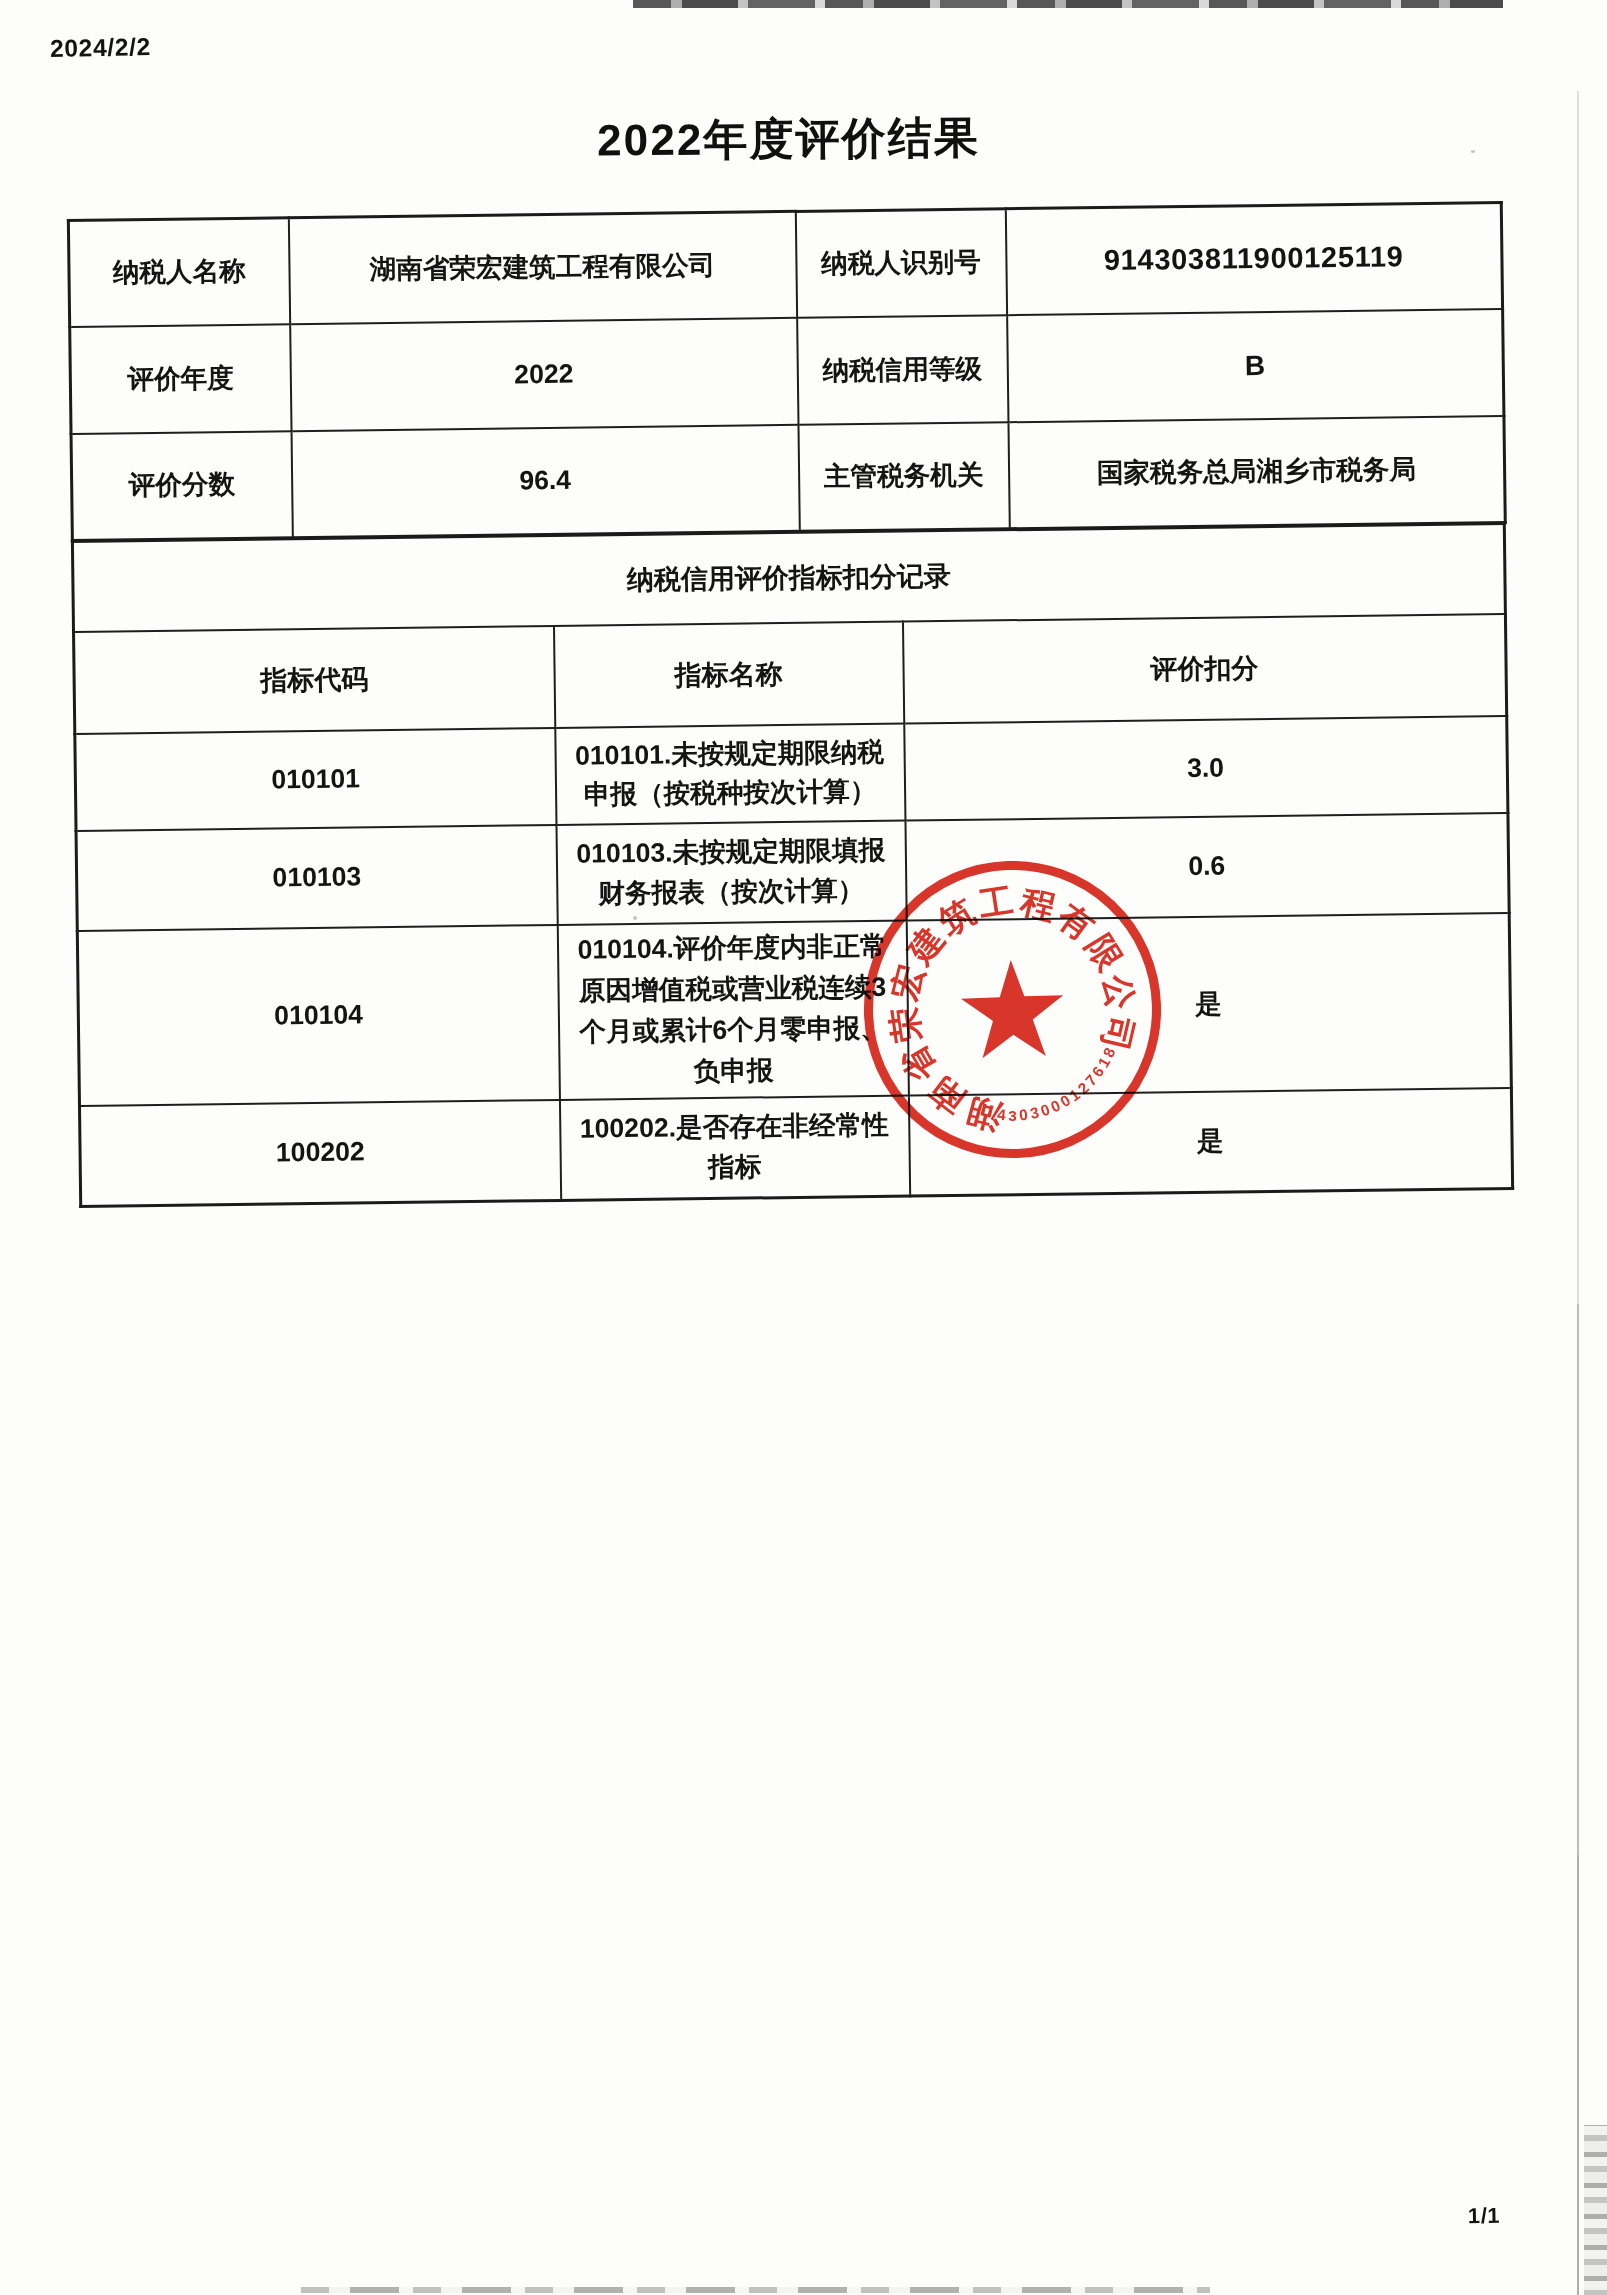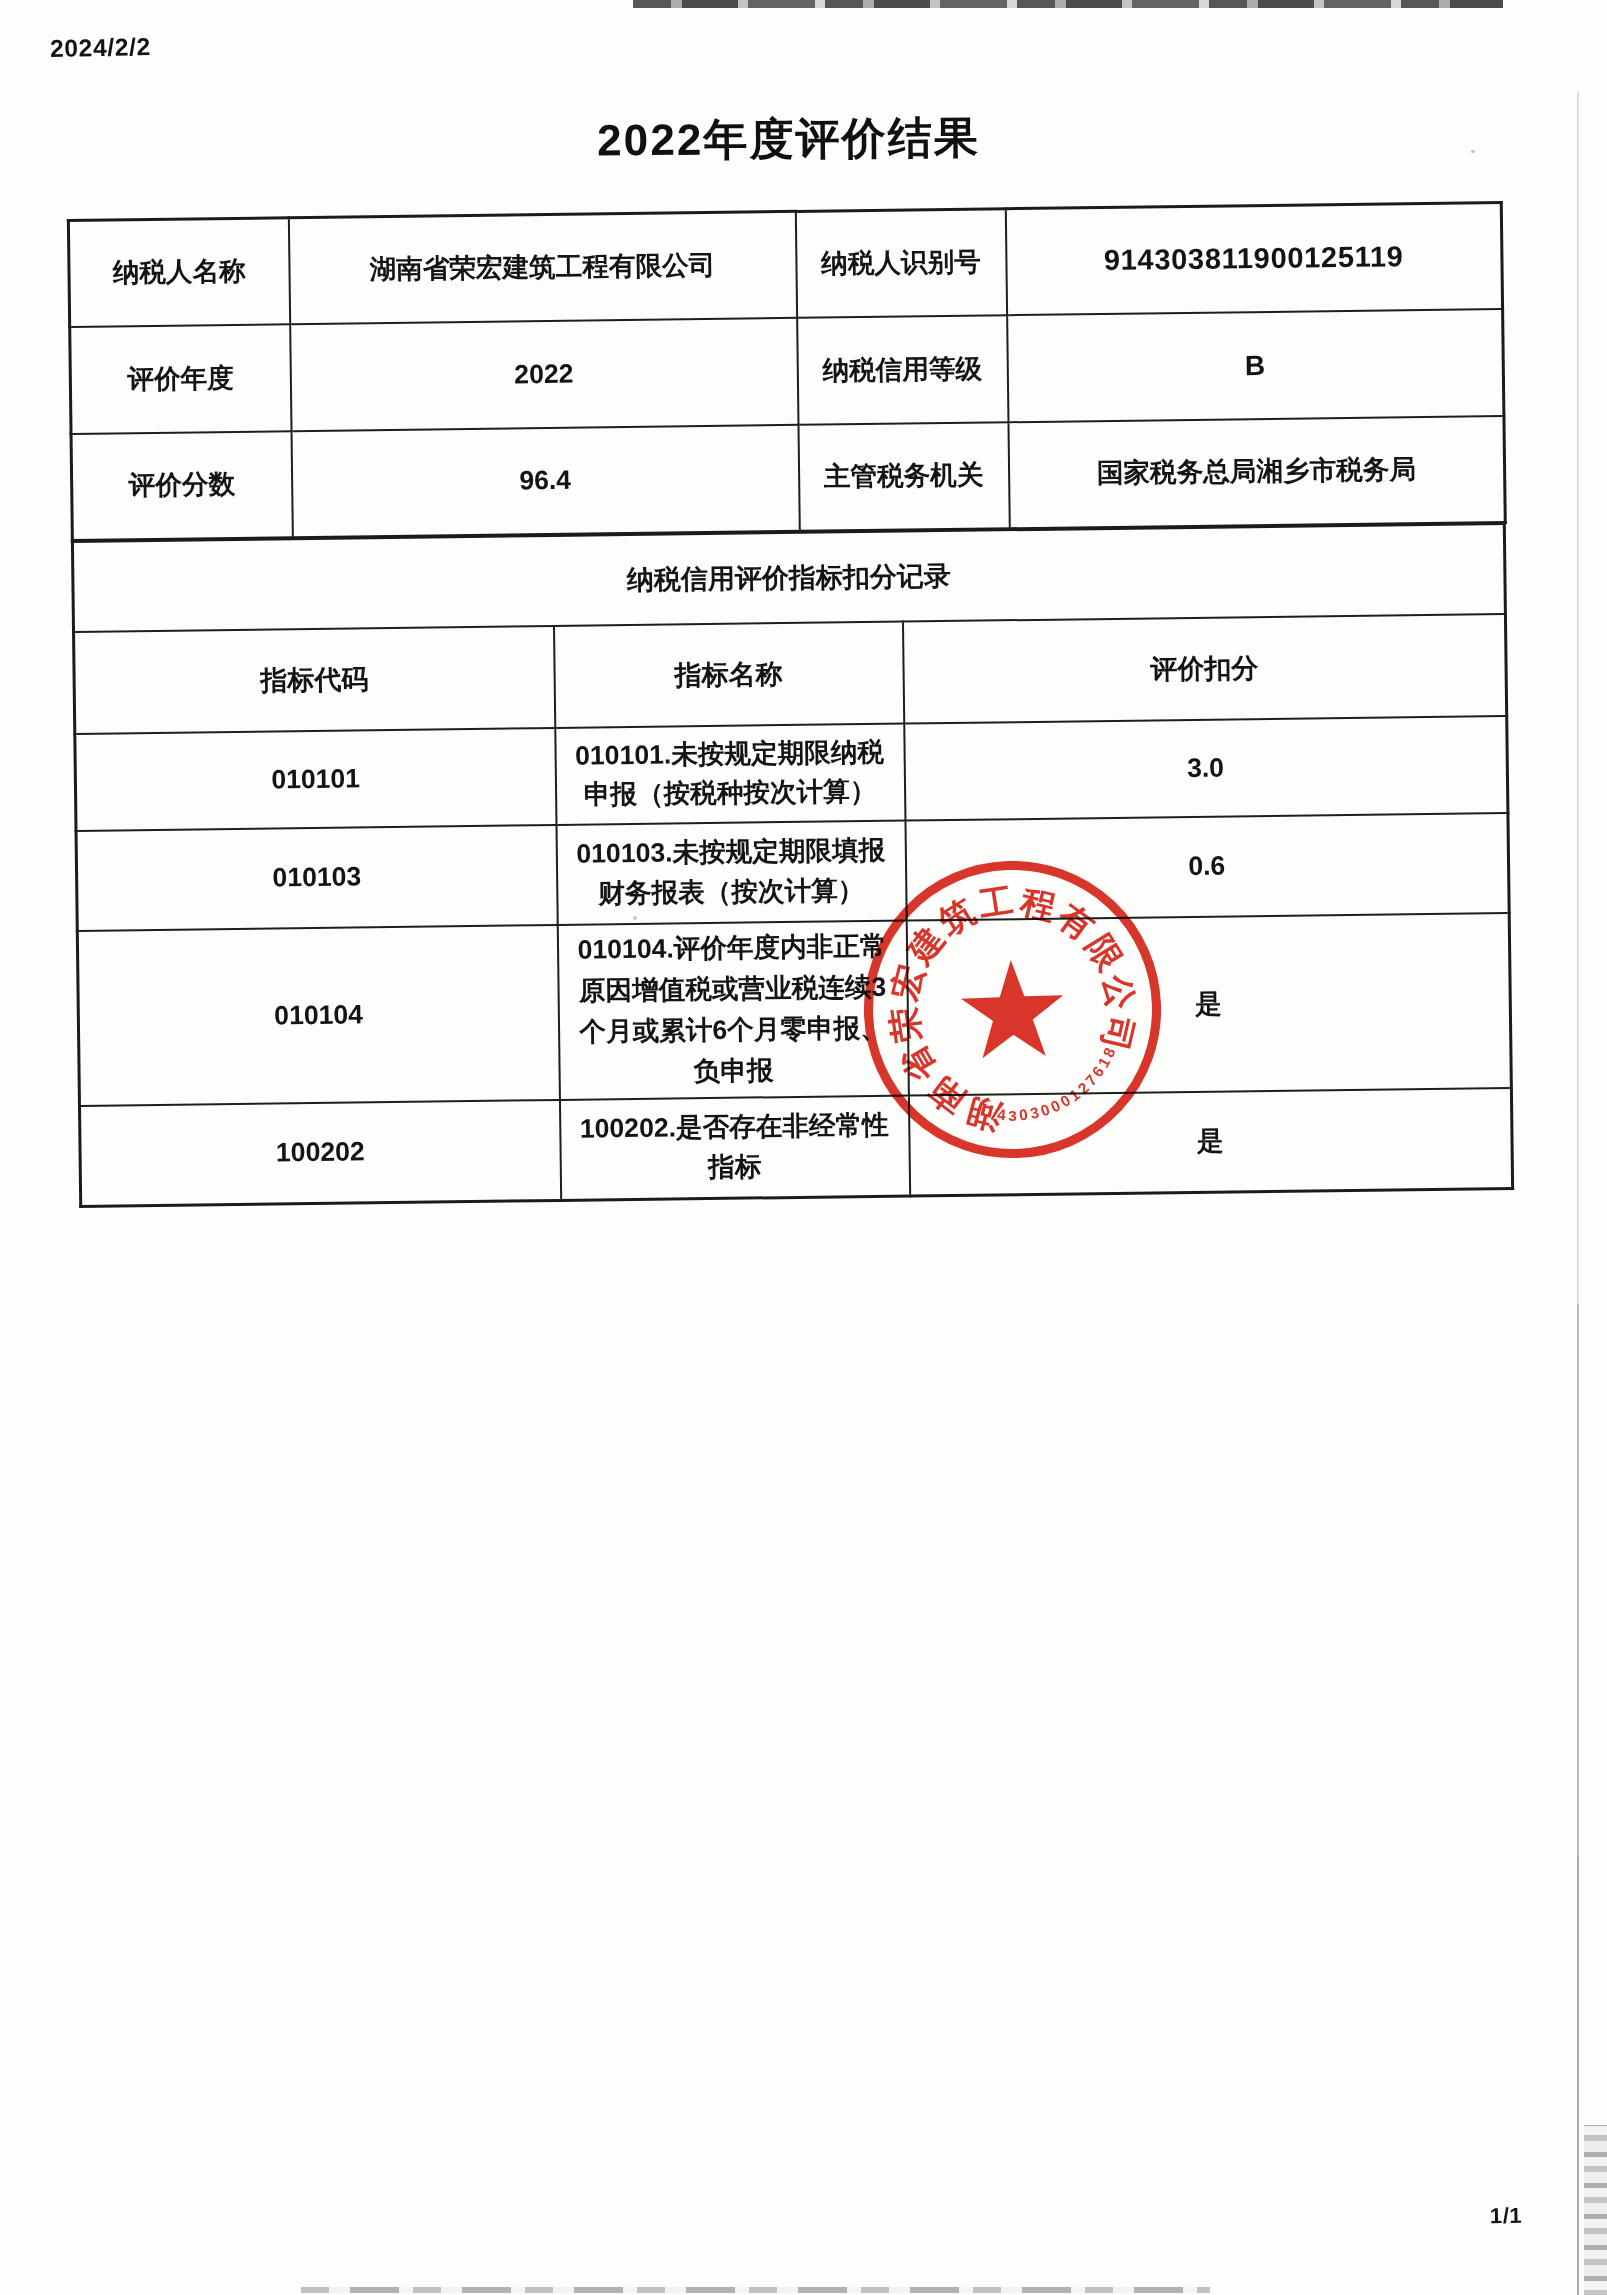--- a/index.html
+++ b/index.html
@@ -59,21 +59,21 @@
   .tin{font-size:29px;letter-spacing:0.7px;}
   .grade{font-size:28px;}
   
   .seal{
     position:absolute;left:851px;top:848px;width:323px;height:323px;
     mix-blend-mode:multiply;opacity:.94;transform:rotate(-2deg);
   }
   
   .page-number{
     position:absolute;left:1468px;top:2203px;font-size:21.7px;font-weight:700;
-    letter-spacing:0.7px;transform:rotate(-1deg);color:#131313;margin-left:22px;
+    letter-spacing:0.7px;transform:rotate(-1deg);color:#131313;
   }
 </style>
 </head>
 <body>
 
 <div class="artifact-top"></div>
 <div class="artifact-right"></div>
 <div class="artifact-right-noise"></div>
 <div class="artifact-bottom"></div>
 <div class="speck" style="left:489px;top:260px;width:3.5px;height:3.5px;"></div>

